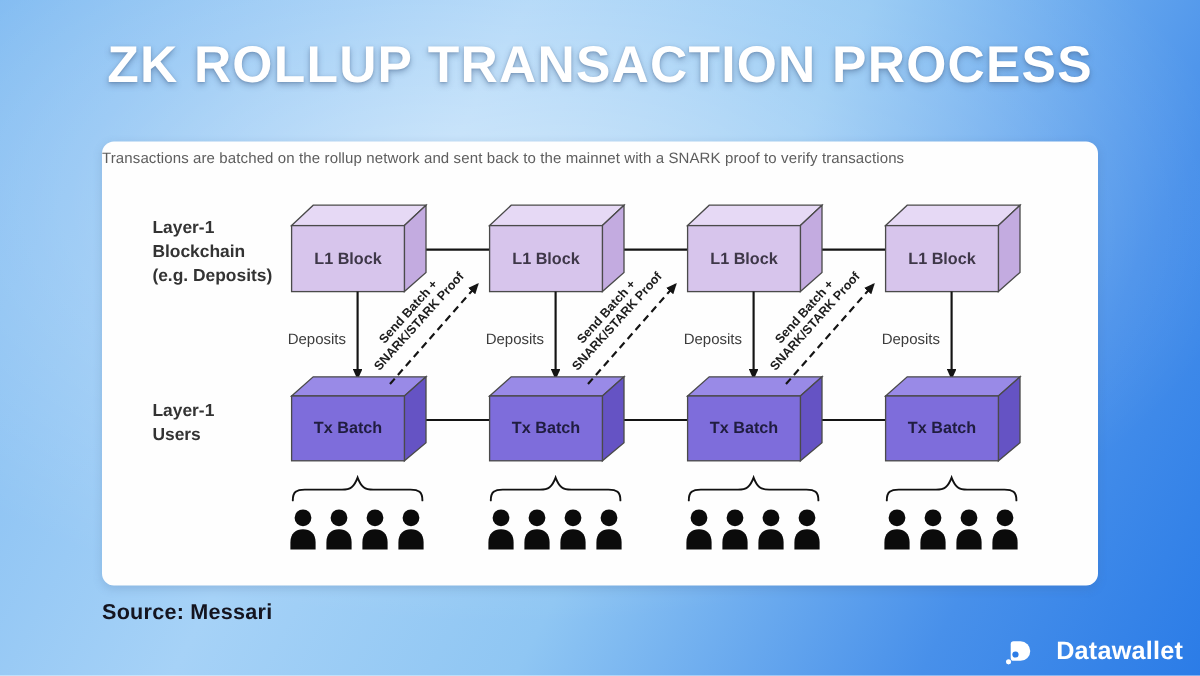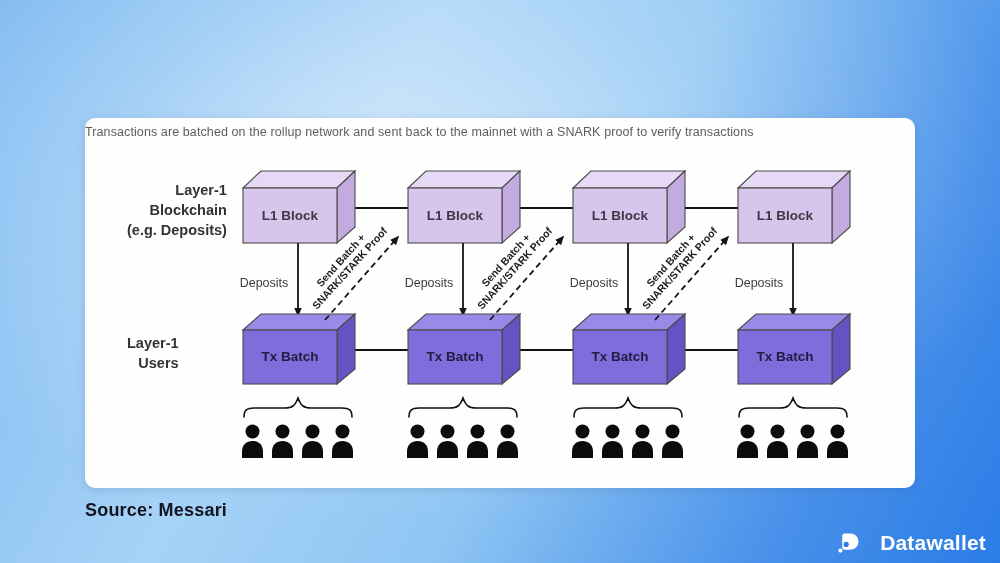--- a/index.html
+++ b/index.html
@@ -22,50 +22,51 @@
     box-shadow:0 2px 8px rgba(70,100,150,.22);
   }
   .caption{
     position:absolute;top:7px;left:0;width:100%;text-align:left;
     font-size:12.5px;color:#5d5d5d;letter-spacing:.1px;
   }
   .row-label{
     position:absolute;left:42px;font-size:14.5px;font-weight:600;
     color:#333333;line-height:20px;
   }
-  .row-label span{display:block;text-align:right;}
+  .row-label span{display:block;}
   .rl-layer1{top:62px;}
   .rl-layer2{top:215px;}
   .rl-users{top:304px;}
   .diagram-svg{position:absolute;left:0;top:0;width:830px;height:370px;}
   .box-label{font-size:13.5px;font-weight:600;fill:#3e3748;text-anchor:middle;}
   .tx-label{fill:#201d40;}
   .dep-label{font-size:12.5px;fill:#3c3c3c;text-anchor:middle;}
   .edge{stroke:#141414;stroke-width:1.8px;}
   .face{stroke:#4a4a4a;stroke-width:1.1px;}
   .dash-label{
     position:absolute;white-space:nowrap;text-align:center;
     font-size:10.5px;line-height:12px;font-weight:600;color:#1c1c1c;
     transform:translate(-50%,-50%) rotate(-48deg);
   }
   .dash-label span{display:block;}
   .source{
     position:absolute;left:85px;top:500px;font-size:18px;font-weight:700;
     color:#14141f;letter-spacing:.2px;
   }
   .brand{
-    position:absolute;right:14px;bottom:8px;display:flex;align-items:flex-start;gap:20px;
+    position:absolute;right:14px;bottom:8px;display:flex;align-items:flex-end;gap:20px;
   }
   .brand-text{color:#ffffff;font-size:21px;font-weight:700;letter-spacing:.2px;}
 </style>
 </head>
 <body>
 
 <div class="stage">
 
+  <h1 class="title">ZK ROLLUP TRANSACTION PROCESS</h1>
 
   <div class="card">
 
     <div class="caption">Transactions are batched on the rollup network and sent back to the mainnet with a SNARK proof to verify transactions</div>
 
     <div class="row-label rl-layer1">
       <span>Layer-1</span>
       <span>Blockchain</span>
       <span>(e.g. Deposits)</span>
     </div>

